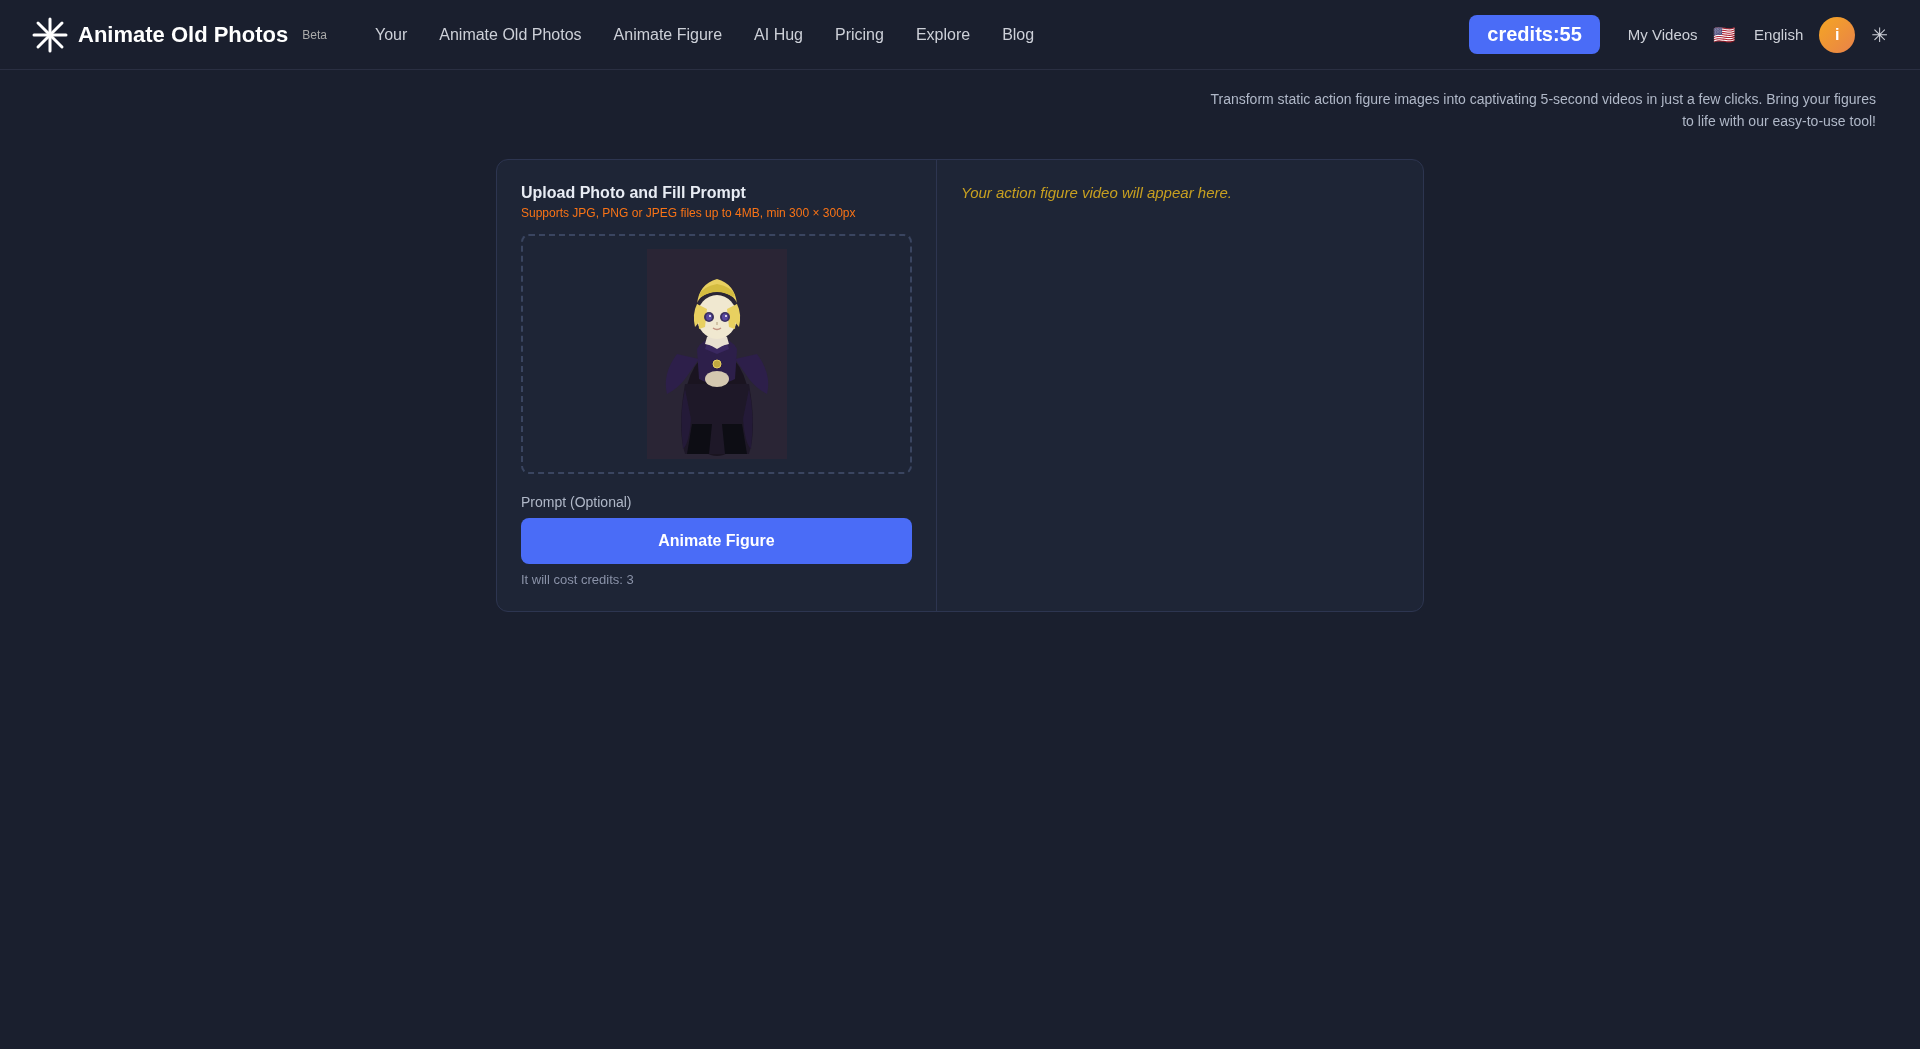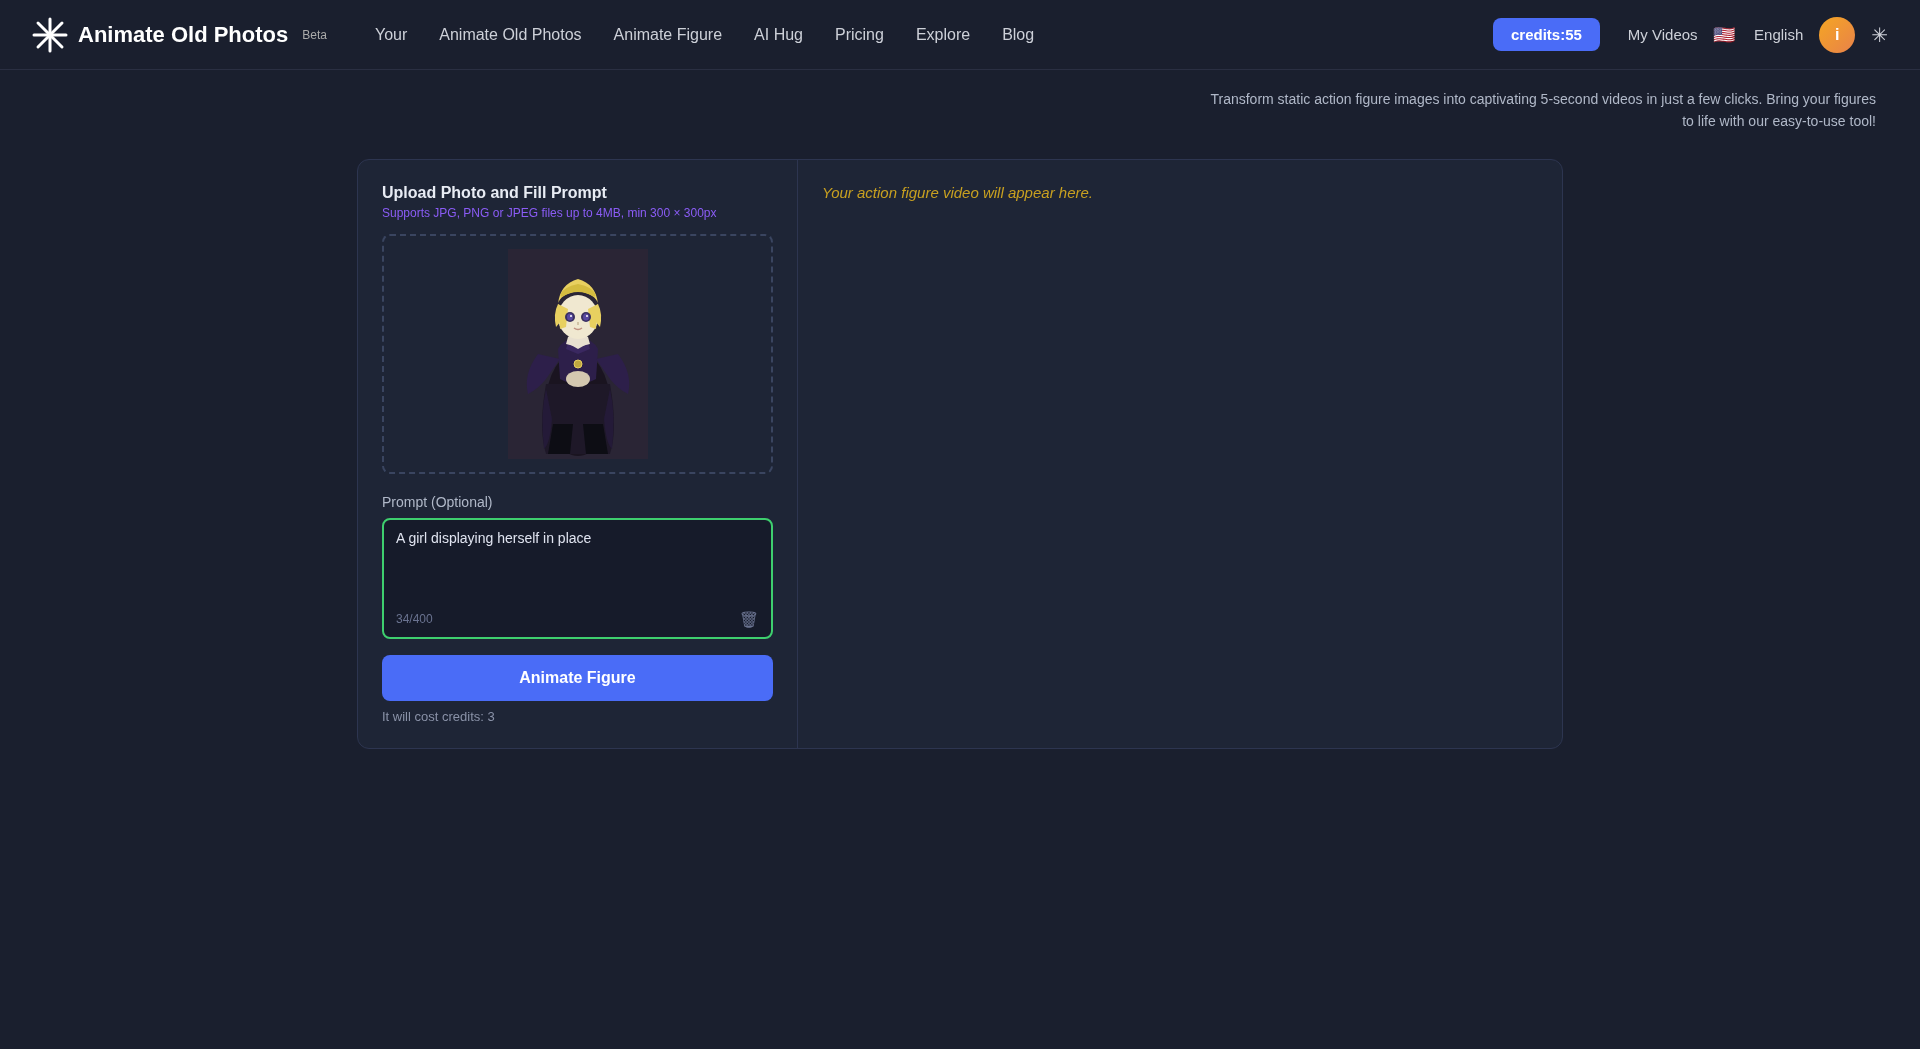--- a/index.html
+++ b/index.html
@@ -61,21 +61,21 @@
       display: flex;
       align-items: center;
       gap: 16px;
     }
     .credits-btn {
       background-color: #4a6cf7;
       color: #fff;
       border: none;
       border-radius: 8px;
       padding: 8px 18px;
-      font-size: 15px;
+      font-size: 20px;
       font-weight: 600;
       cursor: pointer;
     }
     .my-videos-link {
       color: #cdd0d8;
       font-size: 15px;
       cursor: pointer;
       text-decoration: none;
       margin-left: 12px;
     }
@@ -119,42 +119,42 @@
     
     .main-content {
       display: flex;
       justify-content: center;
       padding: 16px 32px 40px;
     }
     .content-card {
       background-color: #1e2536;
       border: 1px solid #2d3550;
       border-radius: 12px;
-      width: 1206px;
+      width: 928px;
       max-width: 100%;
       display: flex;
       gap: 0;
       overflow: hidden;
     }
 
     
     .left-panel {
       flex: 0 0 440px;
       padding: 24px;
       border-right: 1px solid #2d3550;
     }
     .upload-title {
       font-size: 16px;
       font-weight: 600;
       color: #e8ecf4;
       margin-bottom: 4px;
     }
     .upload-subtitle {
       font-size: 12px;
-      color: #8b5cf6;
+      color: #f97316;
       margin-bottom: 14px;
     }
     .upload-dropzone {
       border: 2px dashed #3a4560;
       border-radius: 8px;
       width: 100%;
       min-height: 240px;
       display: flex;
       align-items: center;
       justify-content: center;
@@ -336,27 +336,20 @@
 
           <path d="M38 140 Q32 165 36 200 Q42 195 44 170 Z" fill="#241a38"></path>
           <path d="M102 140 Q108 165 104 200 Q98 195 96 170 Z" fill="#241a38"></path>
 
           <path d="M63 96 L70 100 L77 96 L75 93 L70 96 L65 93 Z" fill="#e8e0d0"></path>
         </svg>
       </div>
 
       
       <div class="prompt-label">Prompt (Optional)</div>
-      <div class="prompt-textarea-wrapper">
-        <textarea class="prompt-textarea" rows="4" placeholder="Describe the animation..." style="">A girl displaying herself in place</textarea>
-        <div class="prompt-footer">
-          <span class="prompt-count">34/400</span>
-          <span class="prompt-clear-icon">🗑</span>
-        </div>
-      </div>
 
       
       <button class="animate-btn">Animate Figure</button>
       <div class="cost-label">It will cost credits: 3</div>
     </div>
 
     <div class="right-panel">
       <span class="video-placeholder-text">Your action figure video will appear here.</span>
     </div>
 

